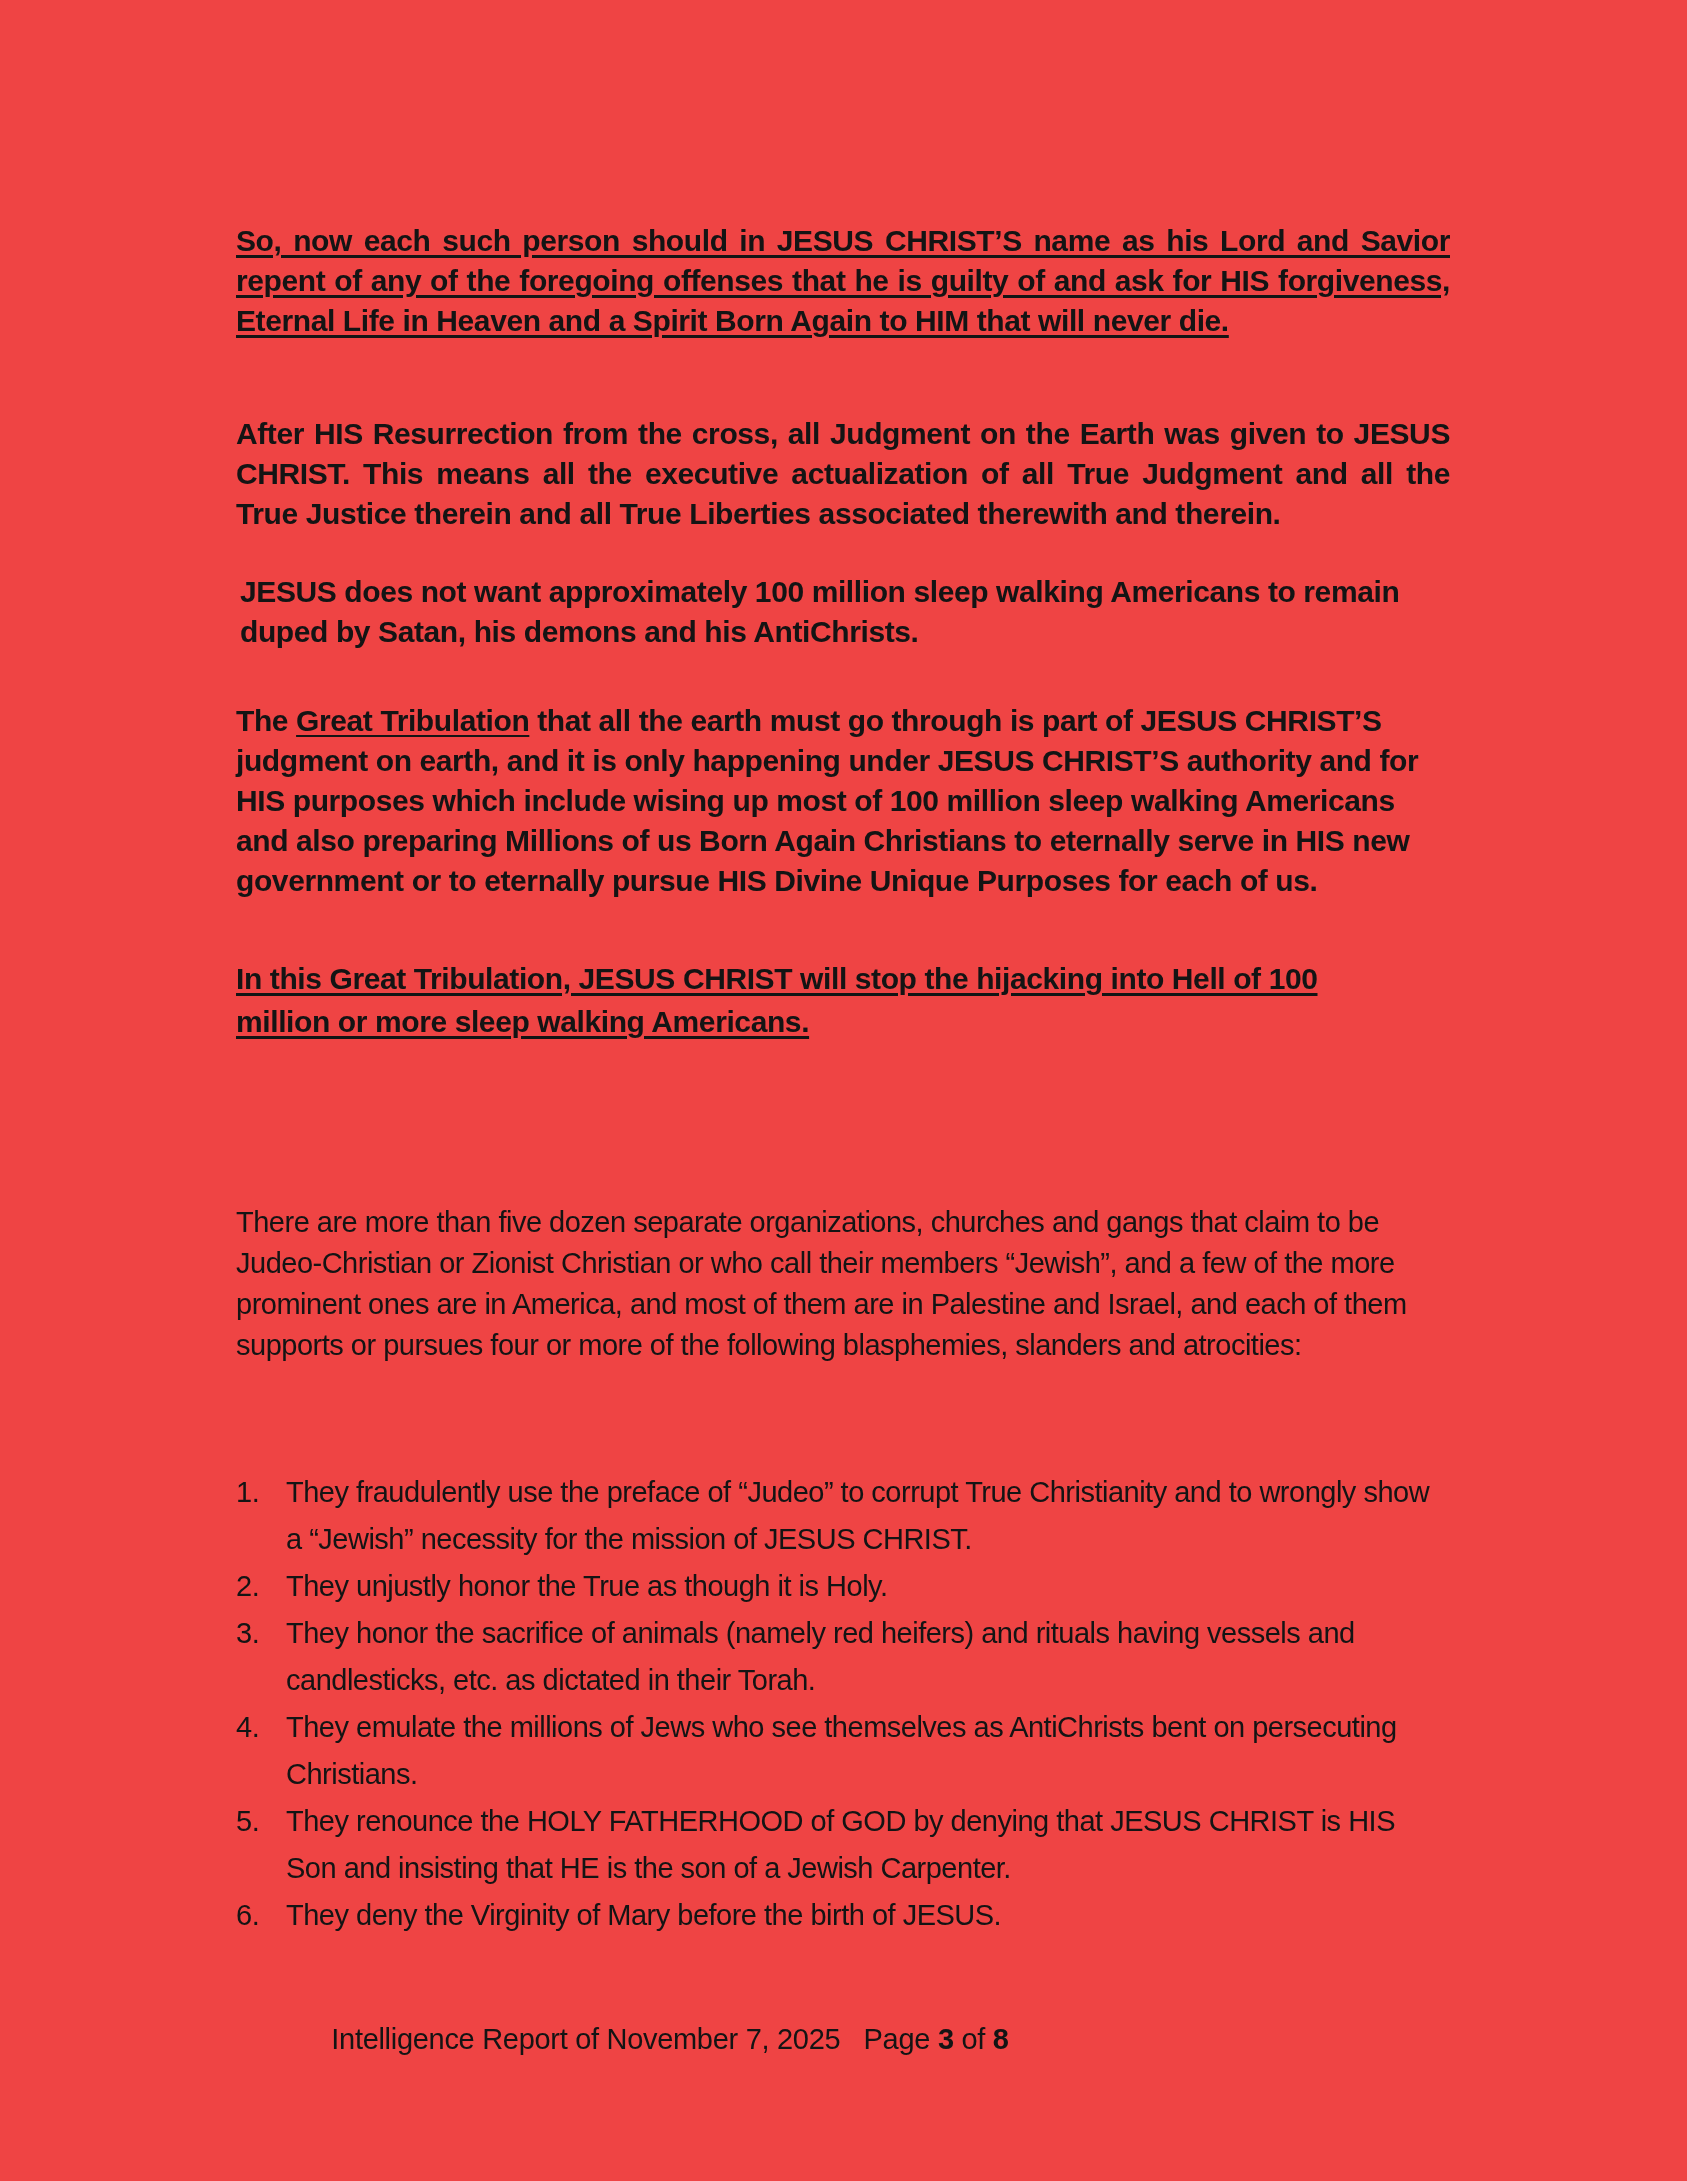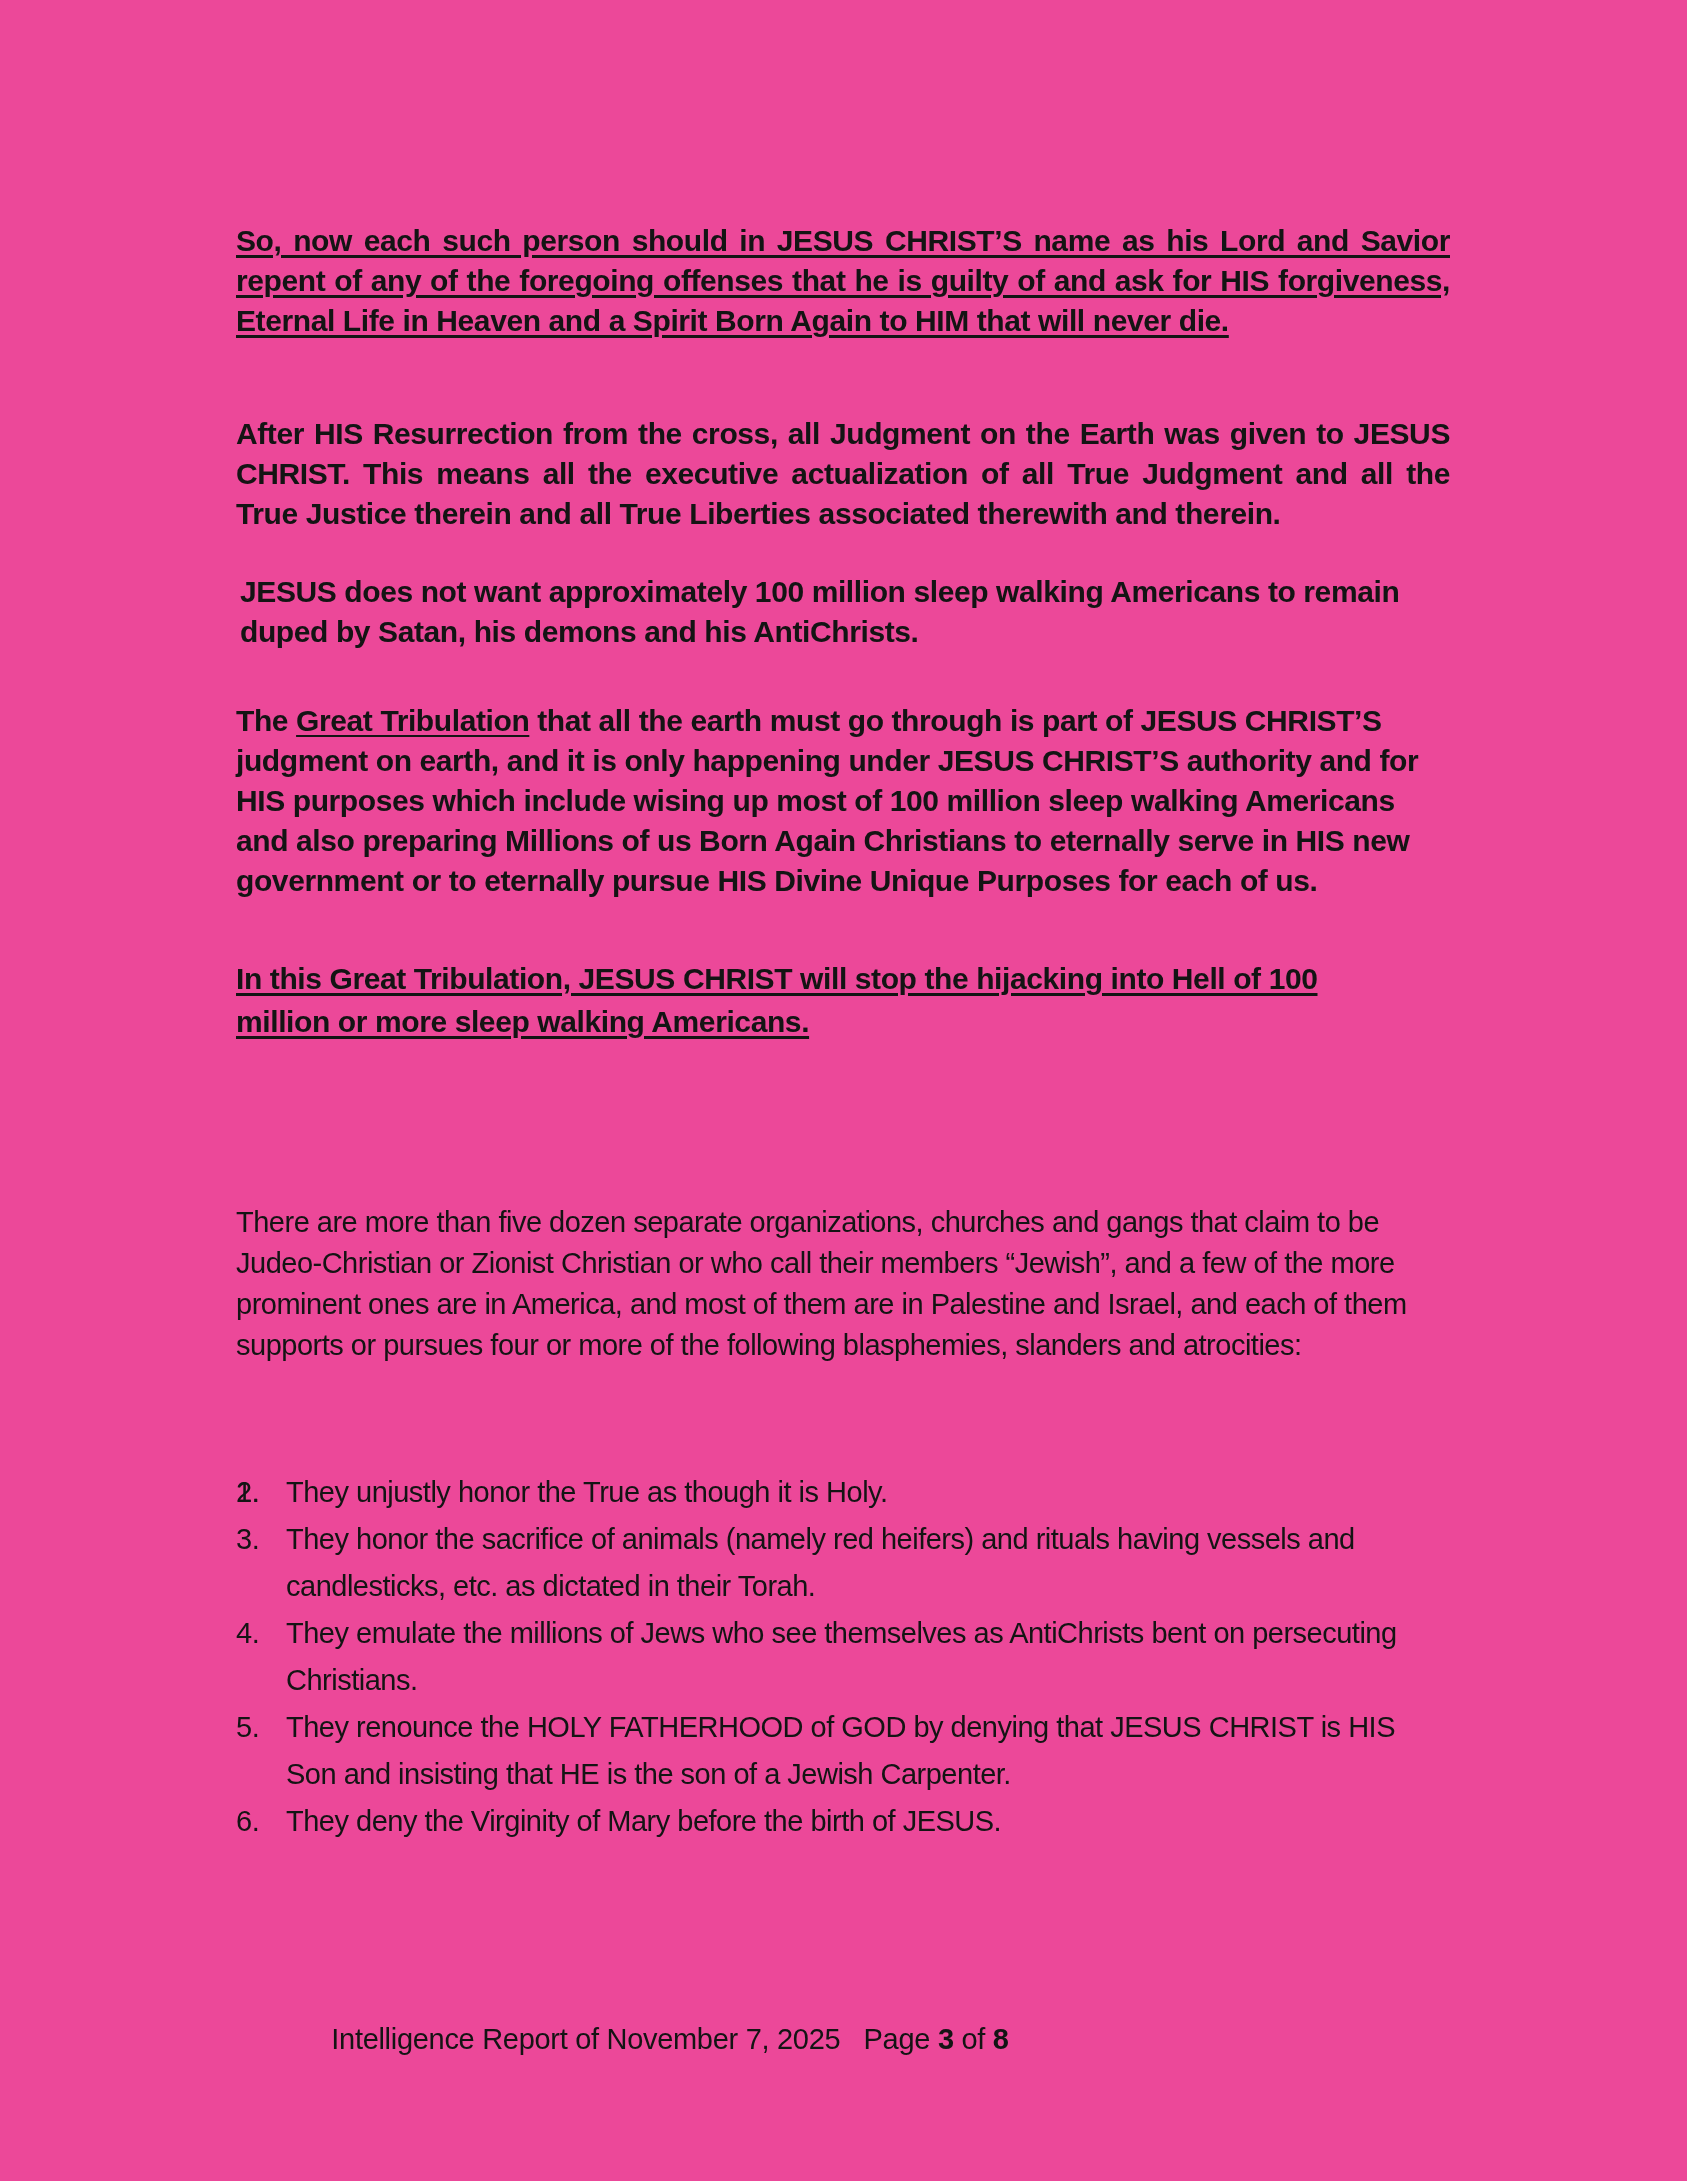--- a/index.html
+++ b/index.html
@@ -1,20 +1,20 @@
 <!DOCTYPE html>
 <html><head>
   <meta charset="utf-8">
   <style>
     html, body { margin: 0; padding: 0; background: #ffffff; }
     body {
       width: 1688px; height: 2181px; position: relative; overflow: hidden;
       font-family: "Liberation Sans", sans-serif; color: #141414;
     }
-    .page { position: absolute; left: 0; top: 0; width: 1688px; height: 2181px; background: #ec4899; }
+    .page { position: absolute; left: 0; top: 0; width: 1688px; height: 2181px; background: #ef4444; }
     .block { position: absolute; left: 236px; width: 1214px; }
     .bold { font-weight: bold; font-size: 30px; line-height: 40px; letter-spacing: -0.4px; }
     .reg { font-weight: normal; font-size: 29px; line-height: 41px; letter-spacing: -0.5px; }
     .justify { text-align: justify; text-align-last: left; }
     .u { text-decoration: underline; text-decoration-thickness: 3px; text-underline-offset: 4px; }
     .ul-block { line-height: 43px; }
     ol.items { position: absolute; left: 236px; width: 1214px; margin: 0; padding: 0; list-style: none; }
     ol.items li { position: relative; padding-left: 50px; font-size: 29px; line-height: 47px; letter-spacing: -0.5px; }
     ol.items li .num { position: absolute; left: 0; top: 0; }
     .footer { position: absolute; left: 0; width: 1340px; top: 2023px; text-align: center; font-size: 29px; letter-spacing: -0.3px; }
@@ -32,21 +32,21 @@
   <p class="block bold" style="top:568px; margin:4px; width:1174px;">JESUS does not want approximately 100 million sleep walking Americans to remain duped by Satan, his demons and his AntiChrists.</p>
 
   <p class="block bold" style="top:701px; margin:0;"><span>The </span><span class="u" style="text-decoration-thickness:2px;">Great Tribulation</span><span> that all the earth must go through is part of JESUS CHRIST’S judgment on earth, and it is only happening under JESUS CHRIST’S authority and for HIS purposes which include wising up most of 100 million sleep walking Americans and also preparing Millions of us Born Again Christians to eternally serve in HIS new government or to eternally pursue HIS Divine Unique Purposes for each of us.</span></p>
 
   <p class="block bold u ul-block" style="top:957px; margin:0; width:1164px;">In this Great Tribulation, JESUS CHRIST will stop the hijacking into Hell of 100 million or more sleep walking Americans.</p>
 
 
   <p class="block reg" style="top:1202px; margin:0; width:1184px;">There are more than five dozen separate organizations, churches and gangs that claim to be Judeo-Christian or Zionist Christian or who call their members “Jewish”, and a few of the more prominent ones are in America, and most of them are in Palestine and Israel, and each of them supports or pursues four or more of the following blasphemies, slanders and atrocities:</p>
 
   <ol class="items" style="top:1469px;">
-    <li><span class="num">1.</span></li>
+    <li><span class="num">1.</span><span>They fraudulently use the preface of “Judeo” to corrupt True Christianity and to wrongly show a “Jewish” necessity for the mission of JESUS CHRIST.</span></li>
     <li><span class="num">2.</span><span>They unjustly honor the True as though it is Holy.</span></li>
     <li><span class="num">3.</span><span>They honor the sacrifice of animals (namely red heifers) and rituals having vessels and candlesticks, etc. as dictated in their Torah.</span></li>
     <li><span class="num">4.</span><span>They emulate the millions of Jews who see themselves as AntiChrists bent on persecuting Christians.</span></li>
     <li><span class="num">5.</span><span>They renounce the HOLY FATHERHOOD of GOD by denying that JESUS CHRIST is HIS Son and insisting that HE is the son of a Jewish Carpenter.</span></li>
     <li><span class="num">6.</span><span>They deny the Virginity of Mary before the birth of JESUS.</span></li>
   </ol>
 
   <div class="footer">
     <span>Intelligence Report of November 7, 2025</span>&nbsp;&nbsp;
     <span>Page</span>

